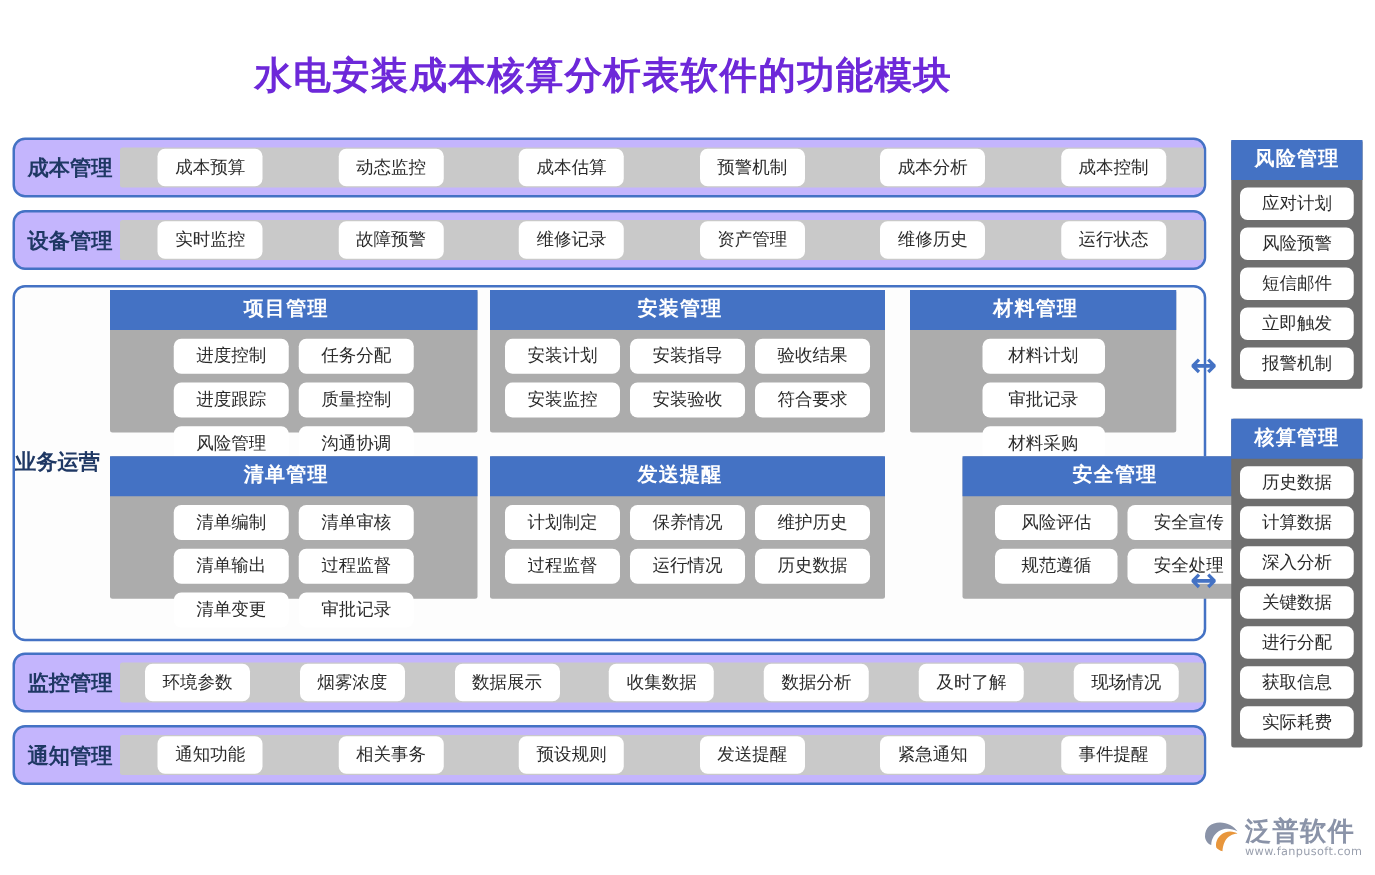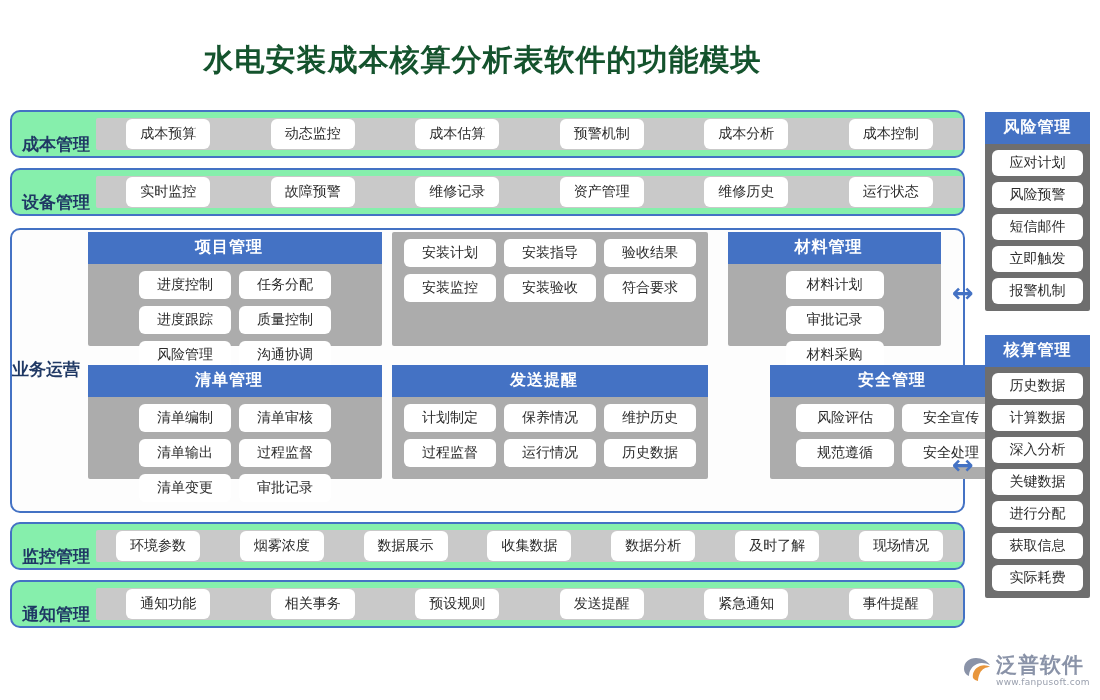--- a/index.html
+++ b/index.html
@@ -17,34 +17,34 @@
 
   
   .page-title {
     position: absolute;
     left: 0;
     top: 40px;
     width: 965px;
     text-align: center;
     font-size: 30px;
     font-weight: bold;
-    color: #14532d;
+    color: #6d28d9;
     letter-spacing: 1px;
     white-space: nowrap;
   }
 
   
   .band {
     position: absolute;
     border: 2px solid #4472C4;
     border-radius: 10px;
-    background: #86efac;
+    background: #c4b5fd;
     box-sizing: border-box;
     display: flex;
-    align-items: flex-end;
+    align-items: center;
   }
   .band-label {
     flex: 0 0 auto;
     font-size: 17px;
     font-weight: bold;
     color: #1F3864;
     padding: 0 6px 0 10px;
     white-space: nowrap;
   }
   .band-inner {
@@ -219,20 +219,21 @@
     <div class="chip">进度控制</div>
     <div class="chip">任务分配</div>
     <div class="chip">进度跟踪</div>
     <div class="chip">质量控制</div>
     <div class="chip">风险管理</div>
     <div class="chip">沟通协调</div>
   </div>
 </div>
 
 <div class="card card-3" style="left:392px; top:232px; width:316px; height:114px;">
+  <div class="card-header">安装管理</div>
   <div class="card-body">
     <div class="chip">安装计划</div>
     <div class="chip">安装指导</div>
     <div class="chip">验收结果</div>
     <div class="chip">安装监控</div>
     <div class="chip">安装验收</div>
     <div class="chip">符合要求</div>
   </div>
 </div>
 

